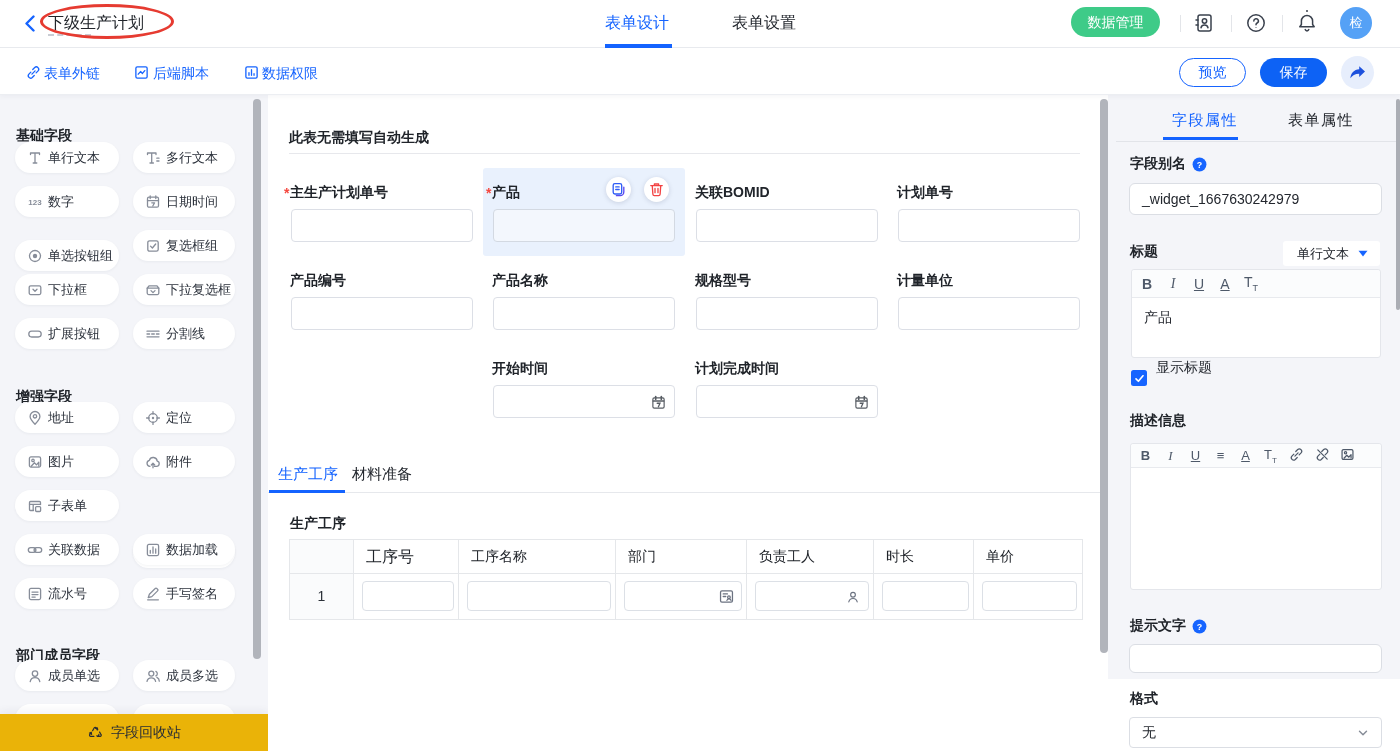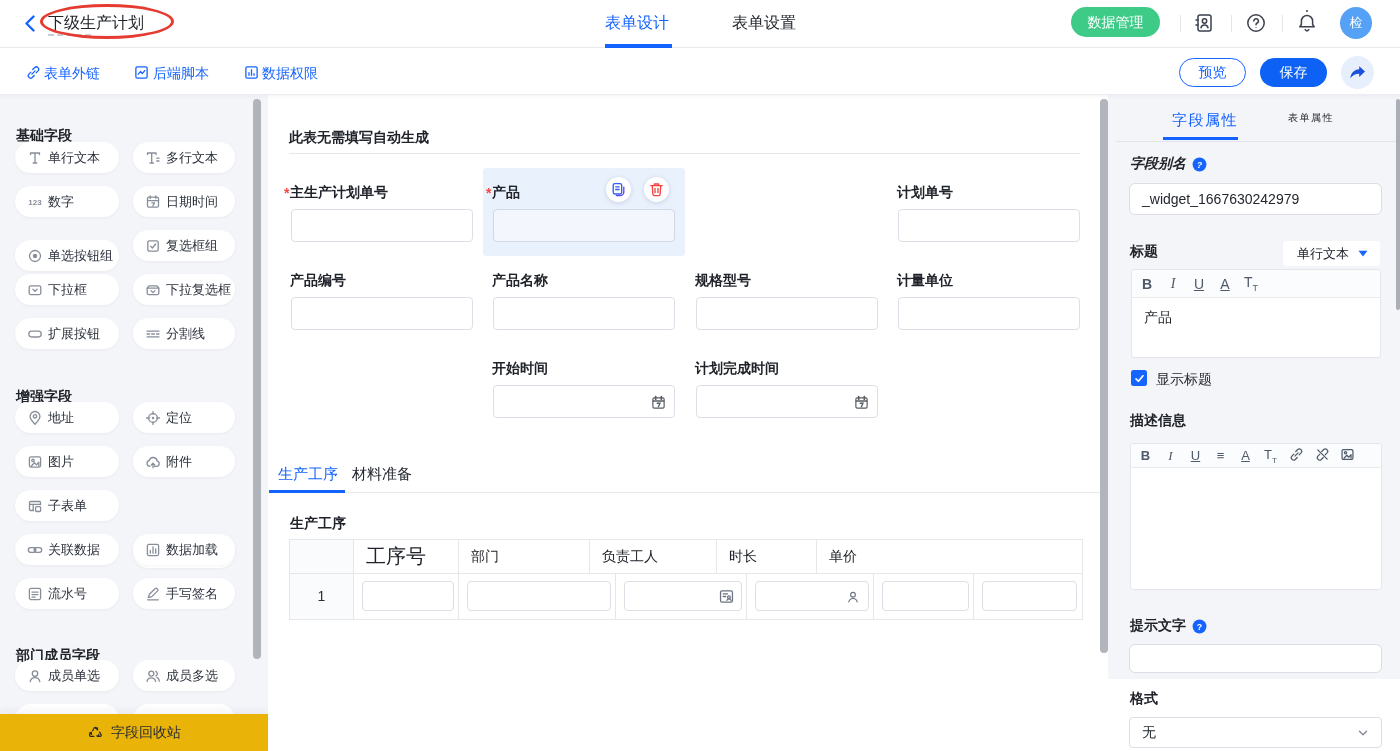--- a/index.html
+++ b/index.html
@@ -207,20 +207,24 @@
 <div class="abs" style="left:21px;top:58px;width:791px;height:1px;background:#e7e8ec;"></div>
 <div class="abs" style="left:215px;top:73px;width:202px;height:88px;background:#e9f1fd;border-radius:3px;"></div>
 <div class="cell" style="left:13px;top:73px;">
         <div class="clabel"><span class="star">*</span>主生产计划单号</div>
         <div class="cinput" style=""></div>
       </div>
 <div class="cell" style="left:215px;top:73px;">
         <div class="clabel"><span class="star">*</span>产品</div>
         <div class="cinput" style="background:#f3f7fd;border-color:#d3d9e2;"></div>
       </div>
+<div class="cell" style="left:418px;top:73px;">
+        <div class="clabel">关联BOMID</div>
+        <div class="cinput" style=""></div>
+      </div>
 <div class="cell" style="left:620px;top:73px;">
         <div class="clabel">计划单号</div>
         <div class="cinput" style=""></div>
       </div>
 <div class="cell" style="left:215px;top:161px;">
         <div class="clabel">产品名称</div>
         <div class="cinput" style=""></div>
       </div>
 <div class="cell" style="left:13px;top:161px;">
         <div class="clabel">产品编号</div>
@@ -269,21 +273,22 @@
         </svg>
       </div>
 <div class="abs" style="left:0;top:397px;width:832px;height:1px;background:#e6e8ec;"></div>
 <div class="abs" style="left:10px;top:370px;font-size:15px;color:#1463ff;">生产工序</div>
 <div class="abs" style="left:84px;top:370px;font-size:15px;color:#23272e;">材料准备</div>
 <div class="abs" style="left:1px;top:395px;width:76px;height:3px;background:#1463ff;"></div>
 <div class="abs" style="left:22px;top:420px;font-size:14px;font-weight:bold;color:#20242a;">生产工序</div>
 <div class="abs" style="left:21px;top:444px;width:794px;height:81px;border:1px solid #e5e7ea;">
 <div style="display:flex;height:34px;border-bottom:1px solid #e5e7ea;">
 <div style="width:64px;background:#fafbfc;border-right:1px solid #e5e7ea;font-size:14px;color:#20242a;line-height:33px;padding-left:12px;flex:none;box-sizing:border-box;"></div>
-<div style="width:105px;border-right:1px solid #e5e7ea;font-size:20px;color:#20242a;line-height:33px;padding-left:12px;flex:none;box-sizing:border-box;">工序号</div>
+<div style="width:105px;border-right:1px solid #e5e7ea;font-size:16px;color:#20242a;line-height:33px;padding-left:12px;flex:none;box-sizing:border-box;">工序号</div>
+<div style="width:157px;border-right:1px solid #e5e7ea;font-size:14px;color:#20242a;line-height:33px;padding-left:12px;flex:none;box-sizing:border-box;">工序名称</div>
 <div style="width:131px;border-right:1px solid #e5e7ea;font-size:14px;color:#20242a;line-height:33px;padding-left:12px;flex:none;box-sizing:border-box;">部门</div>
 <div style="width:127px;border-right:1px solid #e5e7ea;font-size:14px;color:#20242a;line-height:33px;padding-left:12px;flex:none;box-sizing:border-box;">负责工人</div>
 <div style="width:100px;border-right:1px solid #e5e7ea;font-size:14px;color:#20242a;line-height:33px;padding-left:12px;flex:none;box-sizing:border-box;">时长</div>
 <div style="width:108px;font-size:14px;color:#20242a;line-height:33px;padding-left:12px;flex:none;box-sizing:border-box;">单价</div>
 </div>
 <div style="display:flex;height:45px;">
 <div style="width:64px;background:#fafbfc;border-right:1px solid #e5e7ea;position:relative;flex:none;box-sizing:border-box;">
             <div style="width:100%;text-align:center;line-height:45px;font-size:14px;color:#2b3038;">1</div>
           </div>
 <div style="width:105px;border-right:1px solid #e5e7ea;position:relative;flex:none;box-sizing:border-box;">
@@ -315,24 +320,24 @@
           </div>
 <div style="width:108px;position:relative;flex:none;box-sizing:border-box;">
             <div style="position:absolute;left:8px;top:7px;width:95px;height:30px;border:1px solid #dce0e6;border-radius:4px;background:#fff;"></div>
           </div>
 </div>
       </div>
 </div>
 
 <div id="panel">
 <div class="abs" style="left:64px;top:16px;font-size:15px;letter-spacing:1.5px;color:#1463ff;">字段属性</div>
-<div class="abs" style="left:180px;top:16px;font-size:10px;letter-spacing:1.5px;color:#23272e;">表单属性</div>
+<div class="abs" style="left:180px;top:16px;font-size:15px;letter-spacing:1.5px;color:#23272e;">表单属性</div>
 <div class="abs" style="left:55px;top:42px;width:75px;height:3px;background:#1463ff;"></div>
 <div class="abs" style="left:8px;top:46px;width:284px;height:1px;background:#e2e4e9;"></div>
-<div class="plabel" style="left:22px;top:60px;font-style:italic;">字段别名 <svg width="15" height="15" viewBox="0 0 16 16">
+<div class="plabel" style="left:22px;top:60px;">字段别名 <svg width="15" height="15" viewBox="0 0 16 16">
           <circle cx="8" cy="8" r="7.4" fill="#1664ff"></circle>
           <text x="8" y="11.4" font-size="9.5" font-weight="bold" fill="#fff" text-anchor="middle" font-family="Liberation Sans,sans-serif">?</text>
         </svg></div>
 <div class="pinput" style="left:21px;top:88px;width:253px;height:32px;">_widget_1667630242979</div>
 <div class="plabel" style="left:22px;top:148px;">标题</div>
 <div class="abs" style="left:175px;top:146px;width:97px;height:25px;background:#fff;border-radius:3px;display:flex;align-items:center;padding-left:14px;font-size:13px;color:#23272e;gap:9px;">单行文本 <svg width="10" height="7" viewBox="0 0 10 7">
           <path d="M0.5 0.8h9L5 6.4z" fill="#1664ff"></path>
         </svg></div>
 <div class="abs" style="left:23px;top:174px;width:250px;height:89px;border:1px solid #e4e6eb;border-radius:3px;background:#fff;">
 <div style="height:28px;background:#fbfcfd;border-bottom:1px solid #e8eaee;border-radius:3px 3px 0 0;display:flex;align-items:center;padding-left:2px;">
@@ -342,21 +347,21 @@
           <span class="ticon" style="width:26px;text-decoration:underline;">A</span>
           <span class="ticon" style="width:26px;">T<sub style="font-size:9px;">T</sub></span>
 </div>
 <div style="padding:11px 12px;font-size:14px;color:#23272e;">产品</div>
       </div>
 <div class="abs" style="left:23px;top:275px;width:16px;height:16px;background:#1664ff;border-radius:2.5px;display:flex;align-items:center;justify-content:center;">
         <svg width="11" height="11" viewBox="0 0 12 12" fill="none" stroke="#fff" stroke-width="1.8" stroke-linecap="round" stroke-linejoin="round">
           <path d="M2.2 6.4l2.6 2.6 5-6"></path>
         </svg>
       </div>
-<div class="abs" style="left:48px;top:276px;font-size:14px;color:#23272e;">显示标题</div>
+<div class="abs" style="left:48px;top:264px;font-size:14px;color:#23272e;">显示标题</div>
 <div class="plabel" style="left:22px;top:317px;">描述信息</div>
 <div class="abs" style="left:22px;top:348px;width:252px;height:147px;border:1px solid #e4e6eb;border-radius:3px;background:#fff;">
 <div style="height:24px;background:#fbfcfd;border-bottom:1px solid #e8eaee;border-radius:3px 3px 0 0;display:flex;align-items:center;padding-left:2px;font-size:13px;">
 <span class="ticon" style="width:25px;font-weight:bold;font-size:13px;">B</span>
           <span class="ticon" style="width:25px;font-style:italic;font-family:'Liberation Serif',serif;font-size:13px;">I</span>
           <span class="ticon" style="width:25px;text-decoration:underline;font-size:13px;">U</span>
           <span class="ticon" style="width:25px;font-size:13px;">≡</span>
           <span class="ticon" style="width:25px;text-decoration:underline;font-size:13px;">A</span>
           <span class="ticon" style="width:25px;font-size:13px;">T<sub style="font-size:8px;">T</sub></span>
           <span class="ticon" style="width:26px;"><svg width="15" height="15" viewBox="0 0 16 16" fill="none" stroke="#4e5969" stroke-width="1.3" stroke-linecap="round">

